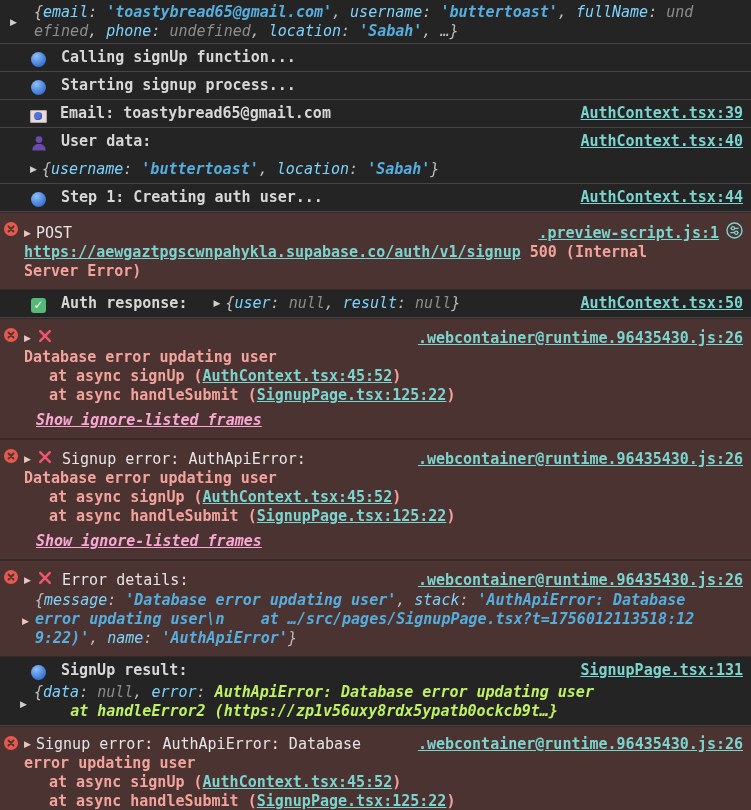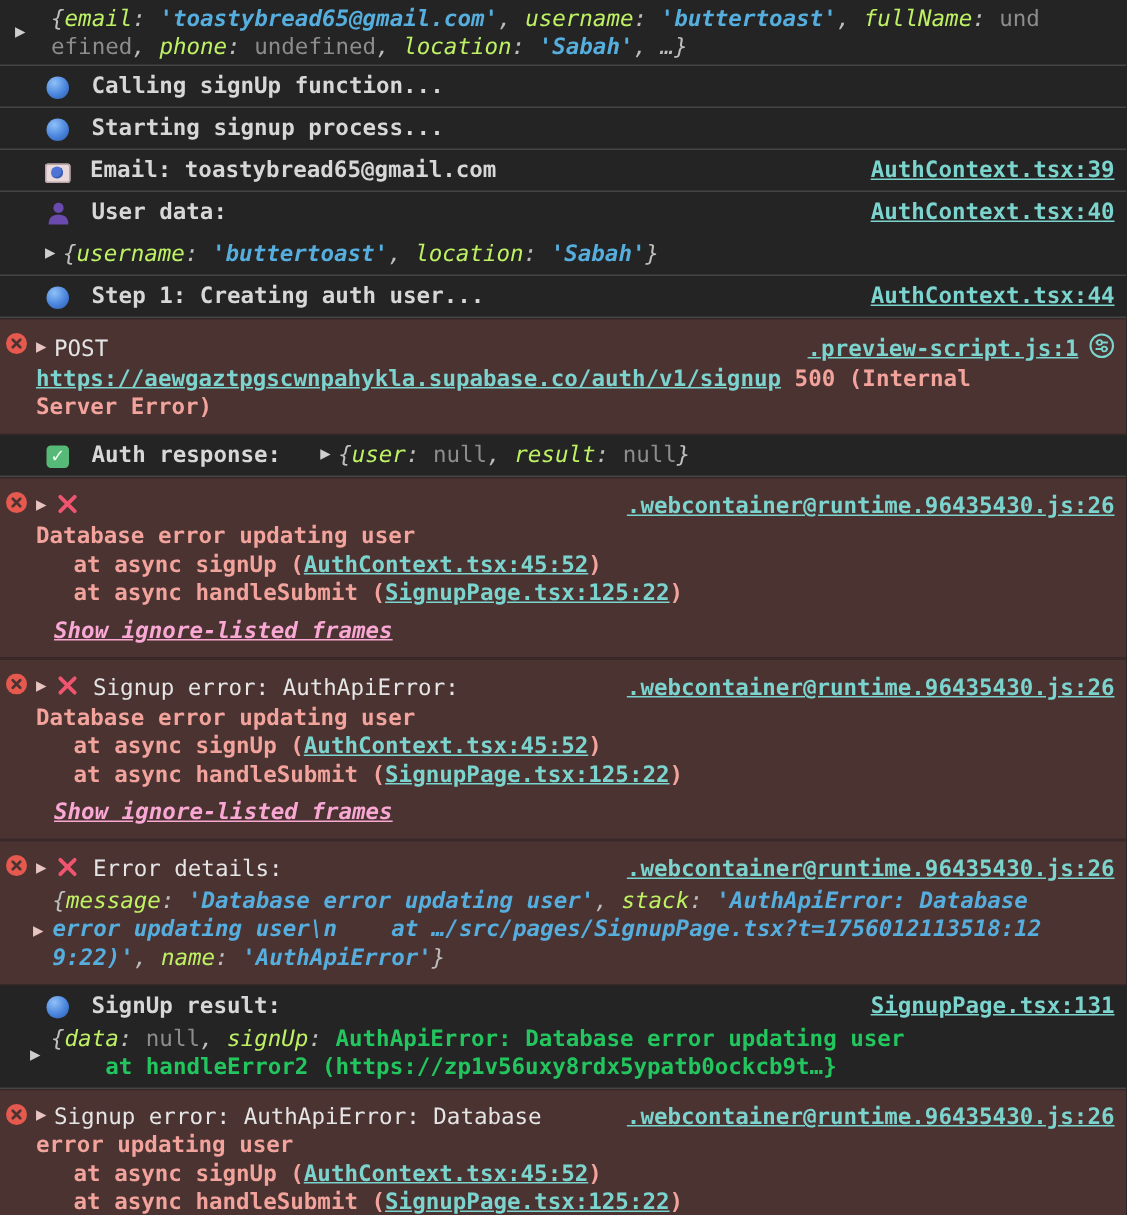--- a/index.html
+++ b/index.html
@@ -4,31 +4,31 @@
 <style>
   html,body{margin:0;padding:0}
   body{
     width:751px;height:810px;overflow:hidden;background:#242424;
     font-family:"DejaVu Sans Mono",monospace;font-size:15px;
   }
   .console{width:100%;height:100%}
   .row{position:relative;box-sizing:border-box}
   .row.log{background:#242424;border-bottom:1px solid #454545;padding:4px 8px 4px 30px}
   .row.err{background:#4b3332;border-top:1px solid #382827;border-bottom:1px solid #382827;padding:8px 8px 8px 24px}
-  .line{display:flex;align-items:center;line-height:19px}
+  .line{display:flex;align-items:flex-end;line-height:19px}
   .cline{line-height:19px;white-space:pre-wrap}
   .msg{color:#d7d7d7;font-weight:bold;white-space:pre-wrap}
   .src{margin-left:auto;flex:none;padding-left:12px;color:#7cd4ce;font-weight:bold;text-decoration:underline;cursor:pointer;white-space:nowrap}
   .title{color:#e5e5e5;font-weight:normal;white-space:pre-wrap}
   .seg{white-space:pre-wrap}
   .seg-p{color:#bdbdbd;font-style:italic}
-  .seg-k{color:#bef264;font-style:italic}
+  .seg-k{color:#7dd3fc;font-style:italic}
   .seg-str{color:#55aedd;font-style:italic;font-weight:bold}
-  .seg-und{color:#8d8d8d;}
-  .seg-plain{color:#22c55e;font-weight:bold}
+  .seg-und{color:#8d8d8d;font-style:italic}
+  .seg-plain{color:#bef264;font-style:italic;font-weight:bold}
   .seg-err{color:#f2a39c;font-weight:bold}
   .seg-link{color:#7cd4ce;font-weight:bold;text-decoration:underline;cursor:pointer}
   .tri{font-family:"DejaVu Sans",sans-serif;font-style:normal;font-size:9px;color:#cfcfcf;width:12px;flex:none;display:inline-block;line-height:19px}
   .row.err .tri{color:#e7c5c1}
   .abs{position:absolute}
   .indent{padding-left:25px}
   .footer-line{margin-top:6px;padding-left:12px;line-height:19px}
   .ignore-link{color:#f9a8d4;font-style:italic;font-weight:bold;text-decoration:underline;cursor:pointer}
   .badge{position:absolute;left:4px;top:9px;width:14px;height:14px}
   .xmark{flex:none;width:15px;margin:2px 9px 0 2px}
@@ -132,20 +132,21 @@
   </div>
 
   <div class="row log">
     <div class="line">
       <span class="ic ic-check">✓</span>
       <span class="msg">Auth response:</span>
       <span class="inline-prev">
         <span class="tri">▶</span>
         <span class="cline"><span class="seg seg-p">{</span><span class="seg seg-k">user</span><span class="seg seg-p">: </span><span class="seg seg-und">null</span><span class="seg seg-p">, </span><span class="seg seg-k">result</span><span class="seg seg-p">: </span><span class="seg seg-und">null</span><span class="seg seg-p">}</span></span>
       </span>
+      <span class="src">AuthContext.tsx:50</span>
     </div>
   </div>
 
   <div class="row err">
     <span class="badge">
       <svg width="14" height="14" viewBox="0 0 14 14">
           <circle cx="7" cy="7" r="7" fill="#e5594e"></circle>
           <path d="M4.5 4.5 L9.5 9.5 M9.5 4.5 L4.5 9.5" stroke="#4b3332" stroke-width="1.8" stroke-linecap="round"></path>
         </svg>
     </span>
@@ -213,21 +214,21 @@
   </div>
 
   <div class="row log">
     <div class="line">
       <span class="ic ic-blue"></span>
       <span class="msg">SignUp result:</span>
       <span class="src">SignupPage.tsx:131</span>
     </div>
     <div class="prevblock2">
       <span class="tri abs" style="left:-5px;top:12px">▶</span>
-      <div class="cline"><span class="seg seg-p">{</span><span class="seg seg-k">data</span><span class="seg seg-p">: </span><span class="seg seg-und">null</span><span class="seg seg-p">, </span><span class="seg seg-k">signUp</span><span class="seg seg-p">: </span><span class="seg seg-plain">AuthApiError: Database error updating user</span></div>
+      <div class="cline"><span class="seg seg-p">{</span><span class="seg seg-k">data</span><span class="seg seg-p">: </span><span class="seg seg-und">null</span><span class="seg seg-p">, </span><span class="seg seg-k">error</span><span class="seg seg-p">: </span><span class="seg seg-plain">AuthApiError: Database error updating user</span></div>
       <div class="cline"><span class="seg seg-plain">    at handleError2 (https://zp1v56uxy8rdx5ypatb0ockcb9t…}</span></div>
     </div>
   </div>
 
   <div class="row err">
     <span class="badge">
       <svg width="14" height="14" viewBox="0 0 14 14">
           <circle cx="7" cy="7" r="7" fill="#e5594e"></circle>
           <path d="M4.5 4.5 L9.5 9.5 M9.5 4.5 L4.5 9.5" stroke="#4b3332" stroke-width="1.8" stroke-linecap="round"></path>
         </svg>

